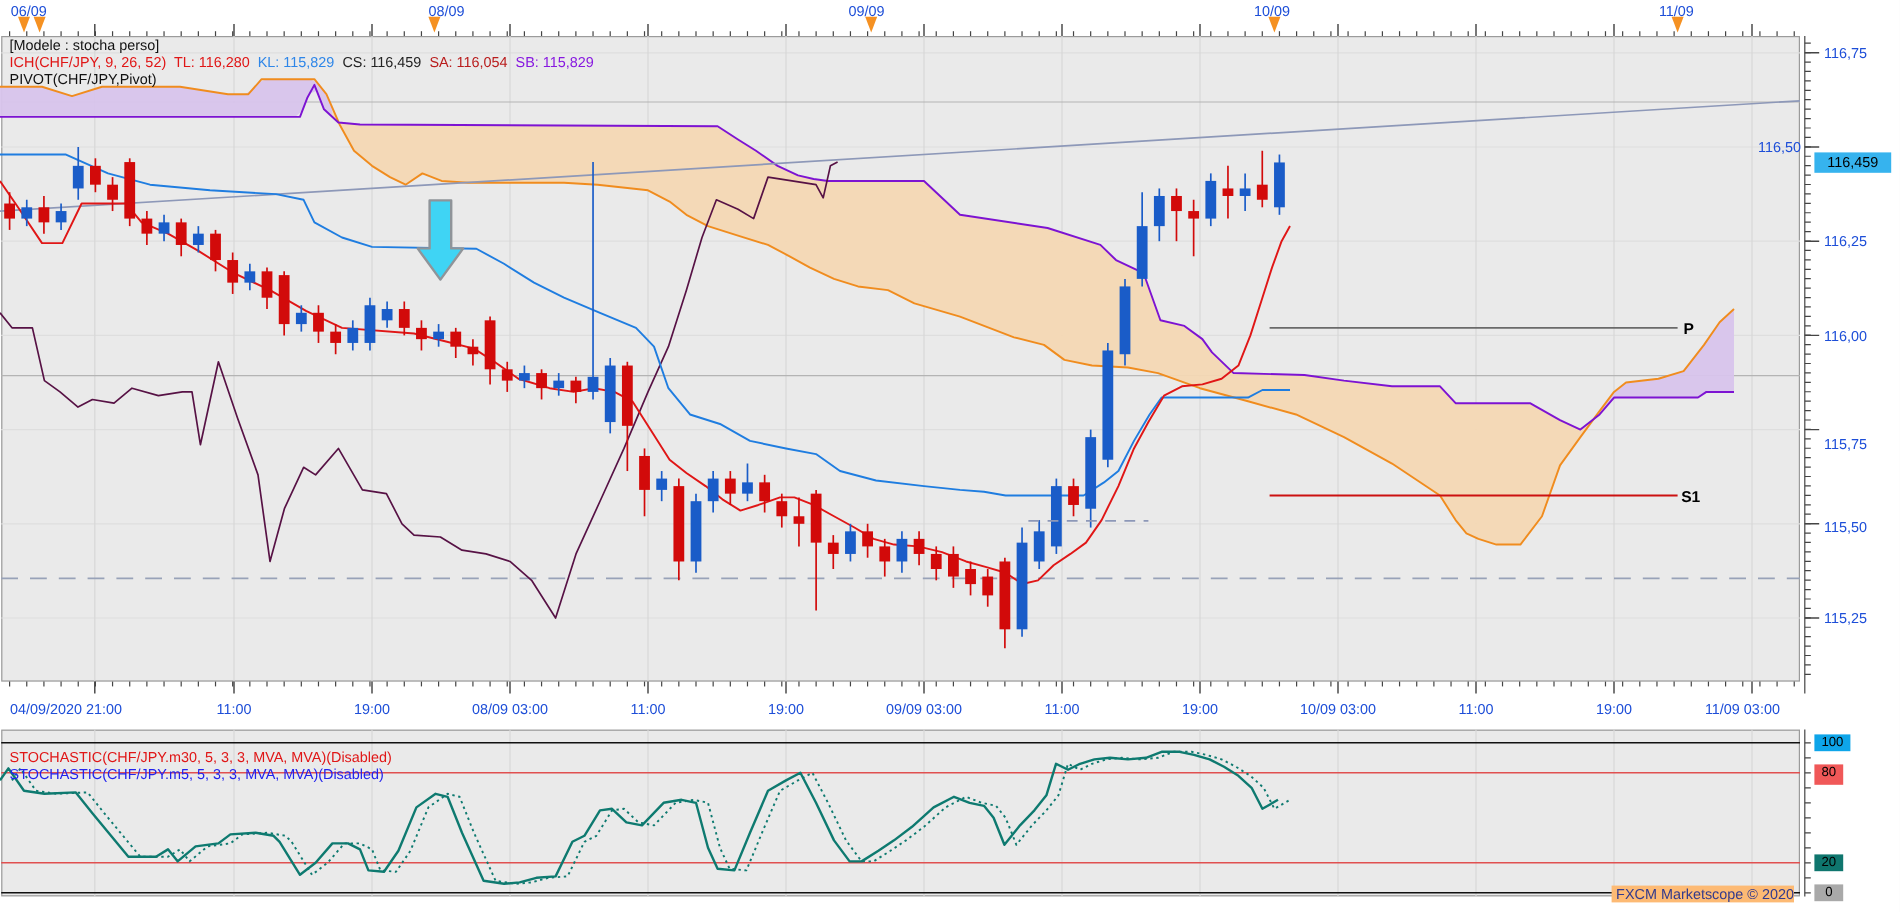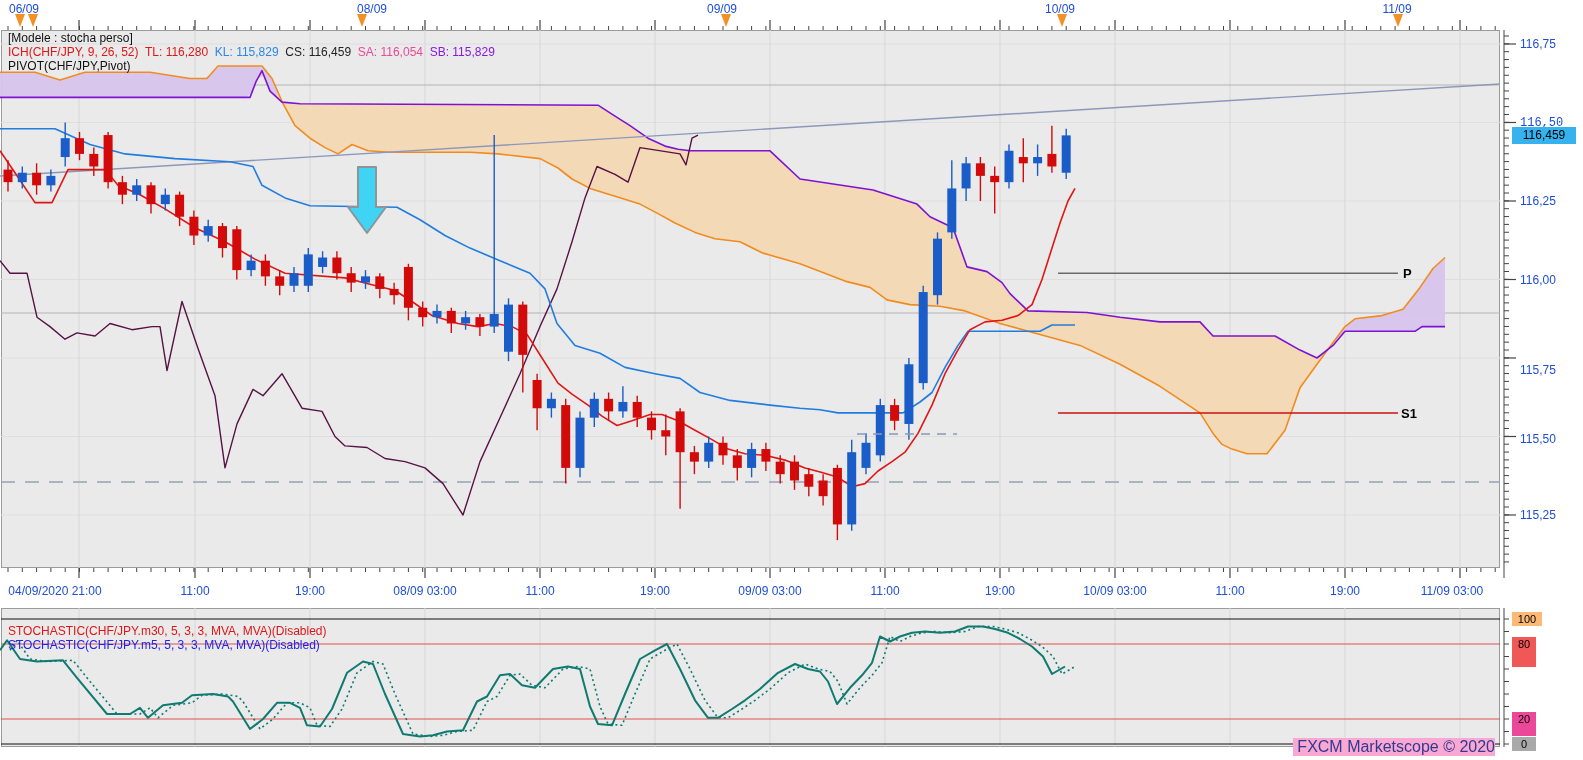--- a/index.html
+++ b/index.html
@@ -4,27 +4,27 @@
 <style>
   html,body{margin:0;padding:0;background:#ffffff;}
   .page{position:relative;width:1583px;height:760px;background:#ffffff;overflow:hidden;
         font-family:"Liberation Sans", sans-serif;}
   .panel{position:absolute;background:#eaeaea;border:1px solid #9b9b9b;box-sizing:border-box;}
   #chart-svg{position:absolute;left:0;top:0;z-index:2;pointer-events:none;}
   .txt{position:absolute;white-space:nowrap;z-index:3;}
   .axis-label{color:#1d4ed8;font-size:12px;}
   .legend-line{font-size:12px;left:8px;}
   .lg-red{color:#e01616;} .lg-blue{color:#2e86e8;} .lg-dark{color:#222222;}
-  .lg-orange{color:#ec4899;} .lg-purple{color:#8718e0;} .lg-black{color:#111111;}
+  .lg-orange{color:#b91c1c;} .lg-purple{color:#8718e0;} .lg-black{color:#111111;}
   .stoch-l1{color:#0e7a70;} .stoch-l2{color:#e01616;} .stoch-l3{color:#2222ee;}
   .pivot-lab{color:#000;font-size:13px;font-weight:bold;}
   .price-tag{position:absolute;z-index:4;background:#36b3ee;color:#000;font-size:12px;
              text-align:center;line-height:17px;}
   .chip{position:absolute;z-index:4;color:#000;font-size:11px;text-align:center;line-height:14px;}
-  .footer{position:absolute;z-index:5;color:#333a8c;font-size:16px;background:#f9a8d4;padding-left:4px;}
+  .footer{position:absolute;z-index:5;color:#333a8c;font-size:12px;background:#fdba74;padding-left:4px;}
 </style>
 </head>
 <body>
 
 <div class="page">
 
   <div class="panel" id="main-panel" style="left: 1px; top: 30px; width: 1499px; height: 538px;"></div>
   <div class="panel" id="stoch-panel" style="left: 1px; top: 608px; width: 1499px; height: 139px;"></div>
 
   <svg id="chart-svg" width="1583" height="760">
@@ -603,24 +603,24 @@
       <div class="txt axis-label" style="left: 540px; top: 584px; transform: translateX(-50%);">11:00</div>
       <div class="txt axis-label" style="left: 655px; top: 584px; transform: translateX(-50%);">19:00</div>
       <div class="txt axis-label" style="left: 770px; top: 584px; transform: translateX(-50%);">09/09 03:00</div>
       <div class="txt axis-label" style="left: 885px; top: 584px; transform: translateX(-50%);">11:00</div>
       <div class="txt axis-label" style="left: 1000px; top: 584px; transform: translateX(-50%);">19:00</div>
       <div class="txt axis-label" style="left: 1115px; top: 584px; transform: translateX(-50%);">10/09 03:00</div>
       <div class="txt axis-label" style="left: 1230px; top: 584px; transform: translateX(-50%);">11:00</div>
       <div class="txt axis-label" style="left: 1345px; top: 584px; transform: translateX(-50%);">19:00</div>
       <div class="txt axis-label" style="left: 1452px; top: 584px; transform: translateX(-50%);">11/09 03:00</div>
       <div class="txt axis-label" style="left: 1520px; top: 37px;">116,75</div>
-      <div class="txt axis-label" style="left: 1520px; top: 115.5px; font-family: Liberation Mono, monospace;">116,50</div>
+      <div class="txt axis-label" style="left: 1465px; top: 115.5px;">116,50</div>
       <div class="txt axis-label" style="left: 1520px; top: 194px;">116,25</div>
       <div class="txt axis-label" style="left: 1520px; top: 272.5px;">116,00</div>
       <div class="txt axis-label" style="left: 1520px; top: 363px;">115,75</div>
       <div class="txt axis-label" style="left: 1520px; top: 404px; margin-top: 28px;">115,50</div>
       <div class="txt axis-label" style="left: 1520px; top: 508px; text-align: right;">115,25</div>
-      <div class="chip" style="left: 1512px; top: 612px; min-width: 26px; height: 14px; background: #fdba74; padding: 0px 2px;">100</div>
-      <div class="chip" style="left: 1512px; top: 637px; min-width: 20px; height: 30px; background: rgb(240, 88, 88); padding: 0px 2px;">80</div>
-      <div class="chip" style="left: 1512px; top: 712px; min-width: 20px; height: 24px; background: #ec4899; padding: 0px 2px;">20</div>
+      <div class="chip" style="left: 1512px; top: 612px; min-width: 26px; height: 14px; background: #0ea5e9; padding: 0px 2px;">100</div>
+      <div class="chip" style="left: 1512px; top: 637px; min-width: 20px; height: 17px; background: rgb(240, 88, 88); padding: 0px 2px;">80</div>
+      <div class="chip" style="left: 1512px; top: 712px; min-width: 20px; height: 14px; background: #0f766e; padding: 0px 2px;">20</div>
       <div class="chip" style="left: 1512px; top: 737px; min-width: 20px; height: 14px; background: rgb(169, 169, 169); padding: 0px 2px;">0</div>
     </div>
 </div>
 
 </body></html>

